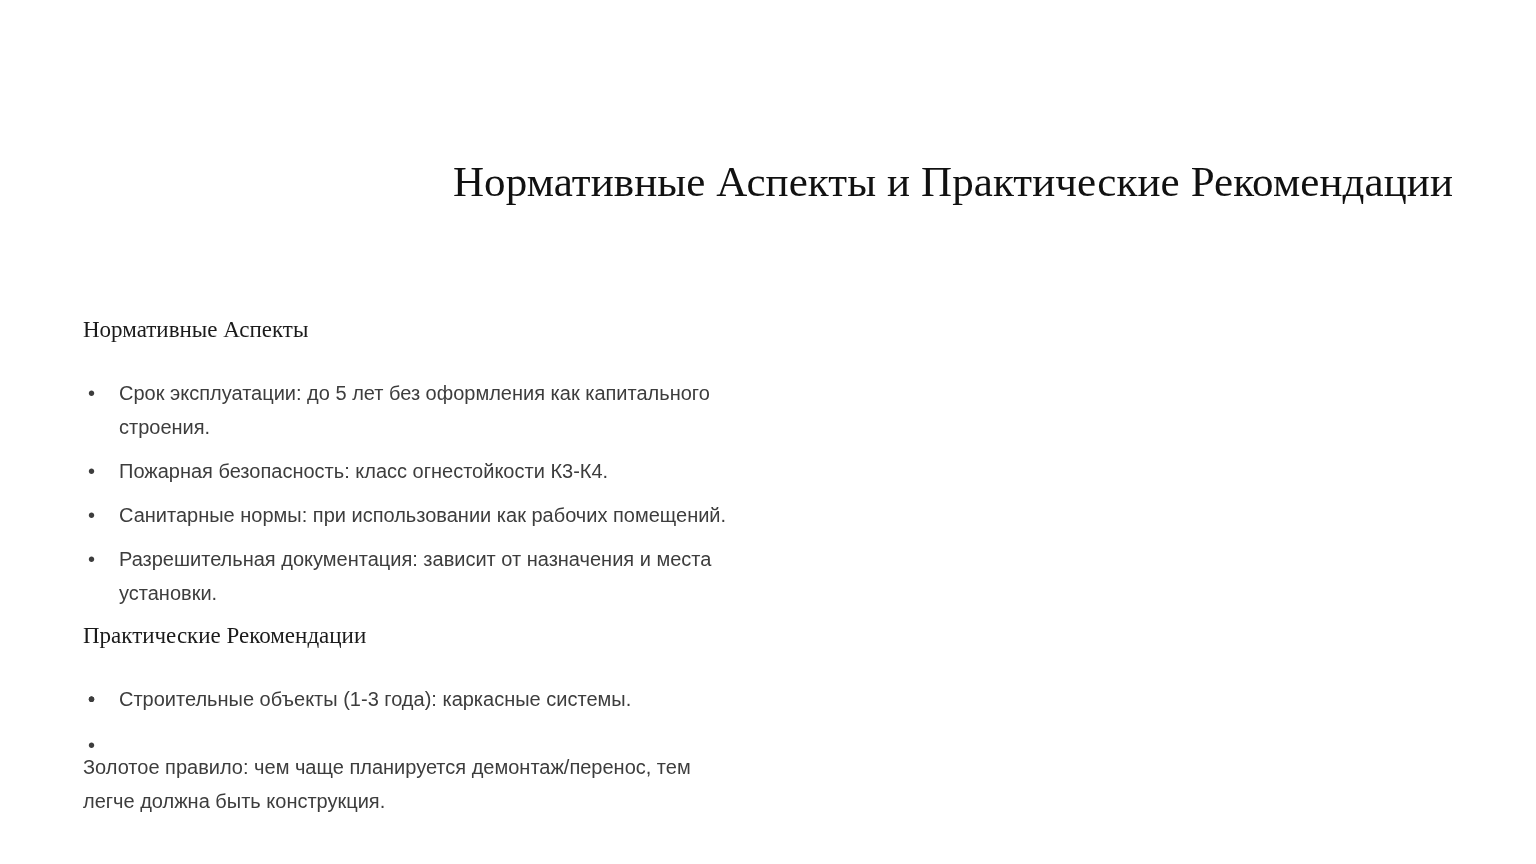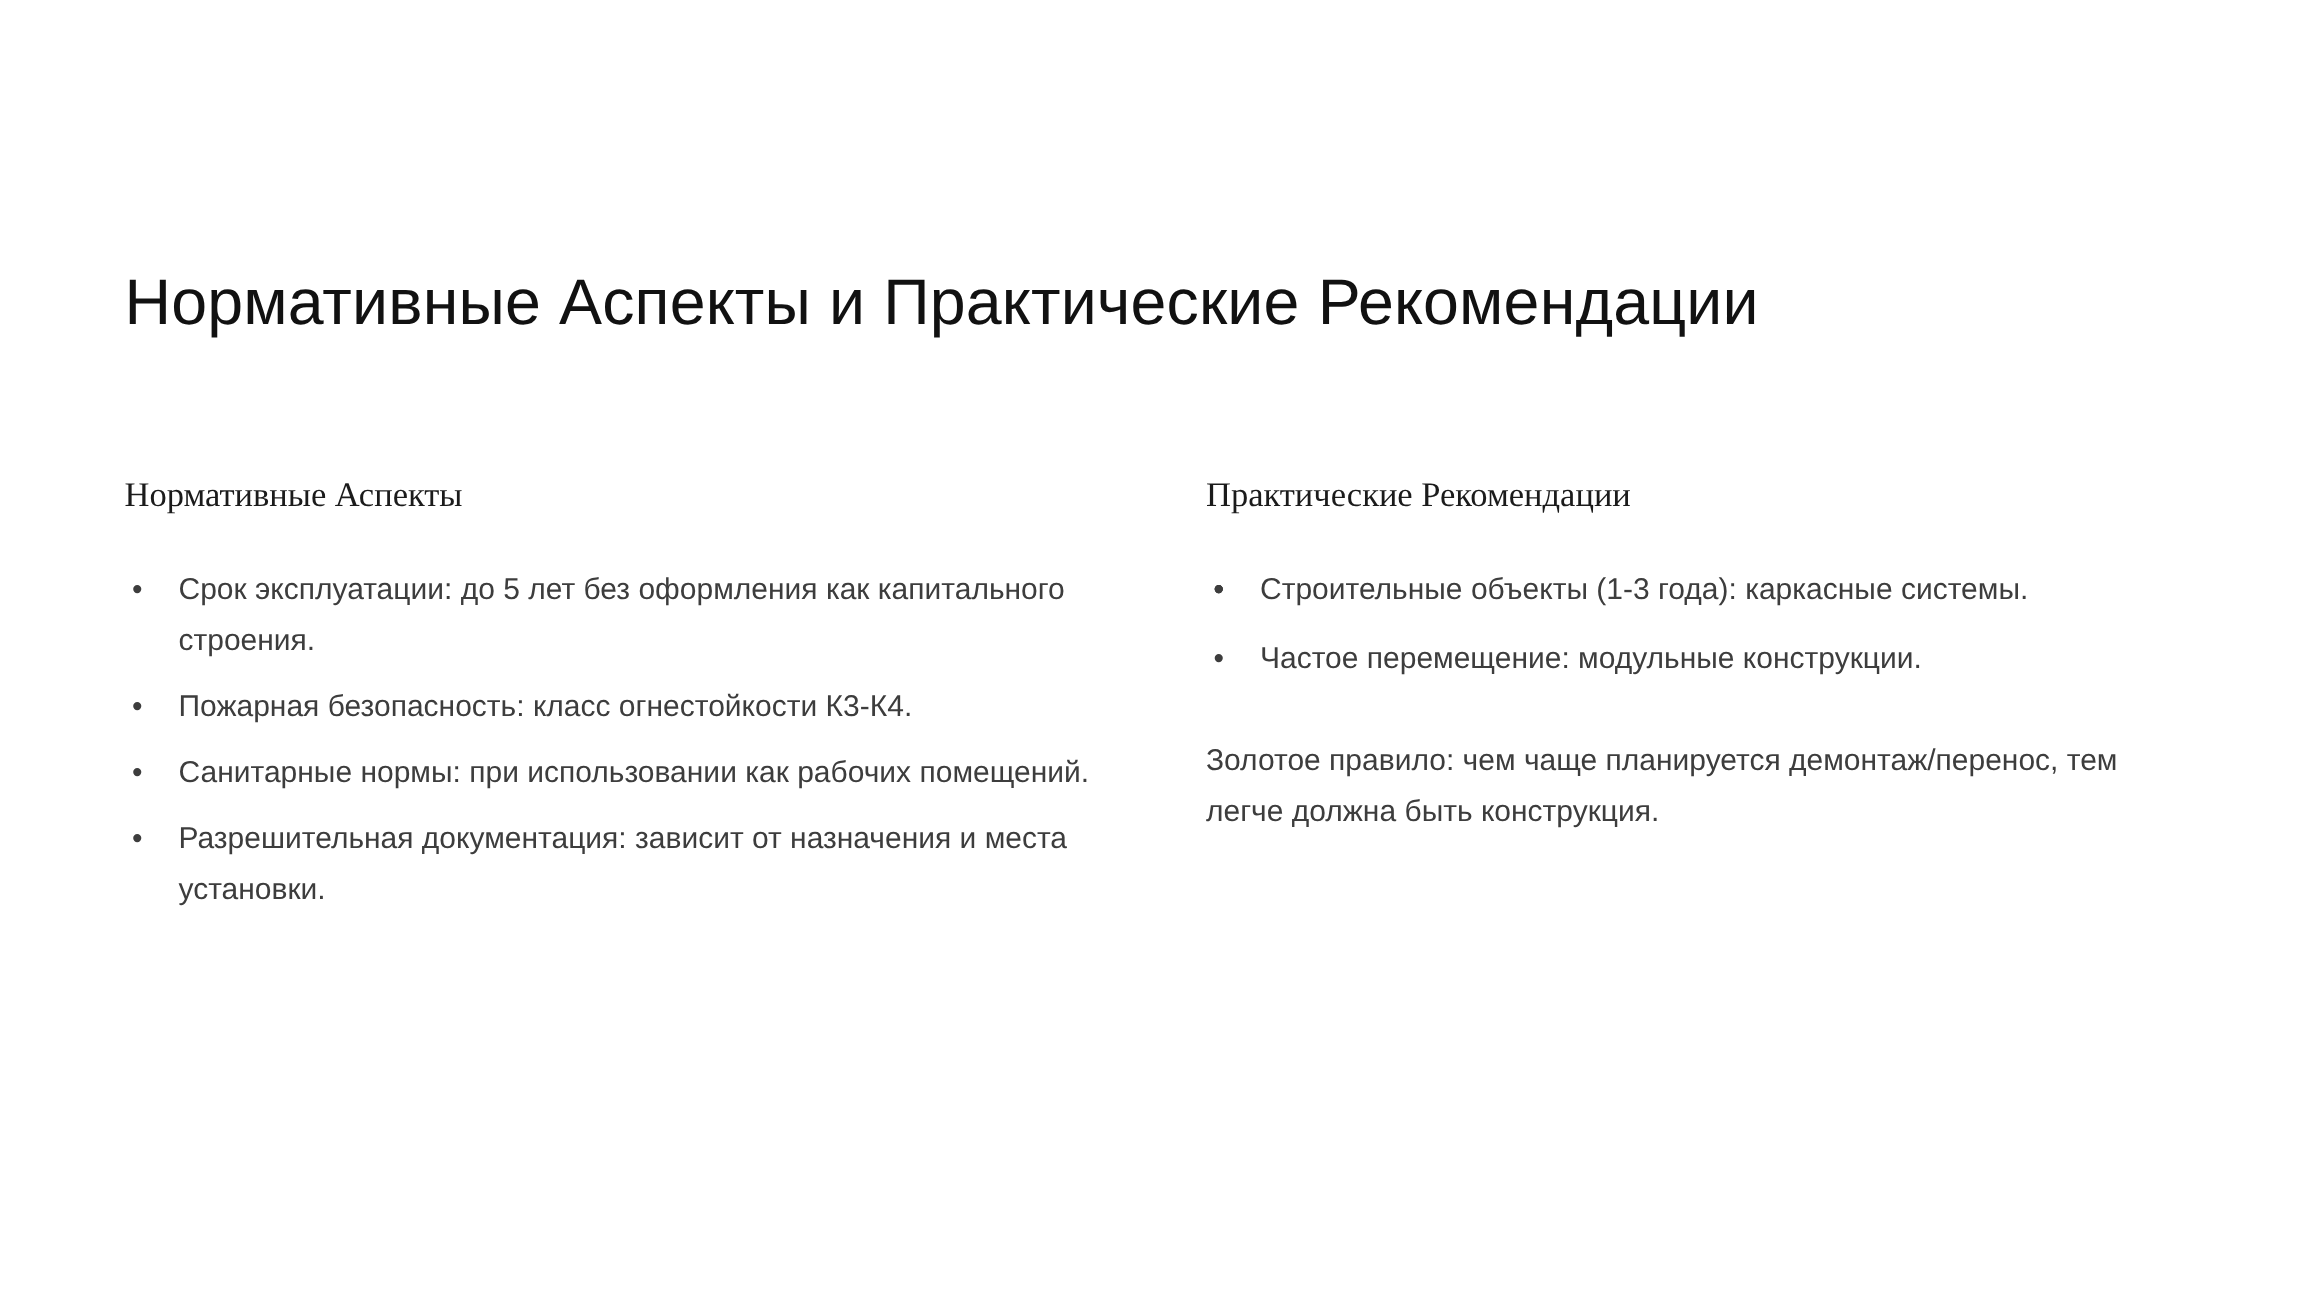--- a/index.html
+++ b/index.html
@@ -13,37 +13,38 @@
     width: 1536px;
     height: 864px;
     background: #ffffff;
     overflow: hidden;
     font-family: "Liberation Sans", "DejaVu Sans", sans-serif;
     -webkit-font-smoothing: antialiased;
   }
   .slide-title {
     position: absolute;
     left: 83px;
-    top: 149px;
+    top: 128px;
     width: 1370px;
-    font-family: Liberation Sans, sans-serif;
+    font-family: Liberation Serif, serif;
     font-size: 43px;
     font-weight: 400;
     line-height: 1.16;
     color: #111111;
     letter-spacing: 0.1px;
     white-space: nowrap;
+    text-align: right;
   }
   .columns {
     position: absolute;
     left: 83px;
     top: 316px;
     width: 1370px;
     display: flex;
-    flex-direction: row;
+    flex-direction: column;
     align-items: flex-start;
     gap: 12px;
   }
   .column {
     box-sizing: border-box;
   }
   .column-left {
     width: 715px;
     padding-right: 55px;
   }
@@ -139,21 +140,20 @@
         </li>
         <li class="bullet-item">
           <span class="bullet-marker">•</span>
         </li>
         <li class="bullet-item">
           <span class="bullet-marker">•</span>
           <span>Строительные объекты (1-3 года): каркасные системы.</span>
         </li>
         <li class="bullet-item">
           <span class="bullet-marker">•</span>
-          <span>Частое перемещение: модульные конструкции.</span>
         </li>
       </ul>
 
       <p class="note-paragraph">Золотое правило: чем чаще планируется демонтаж/перенос, тем легче должна быть конструкция.</p>
     </div>
 
   </div>
 </div>
 
 </body></html>

